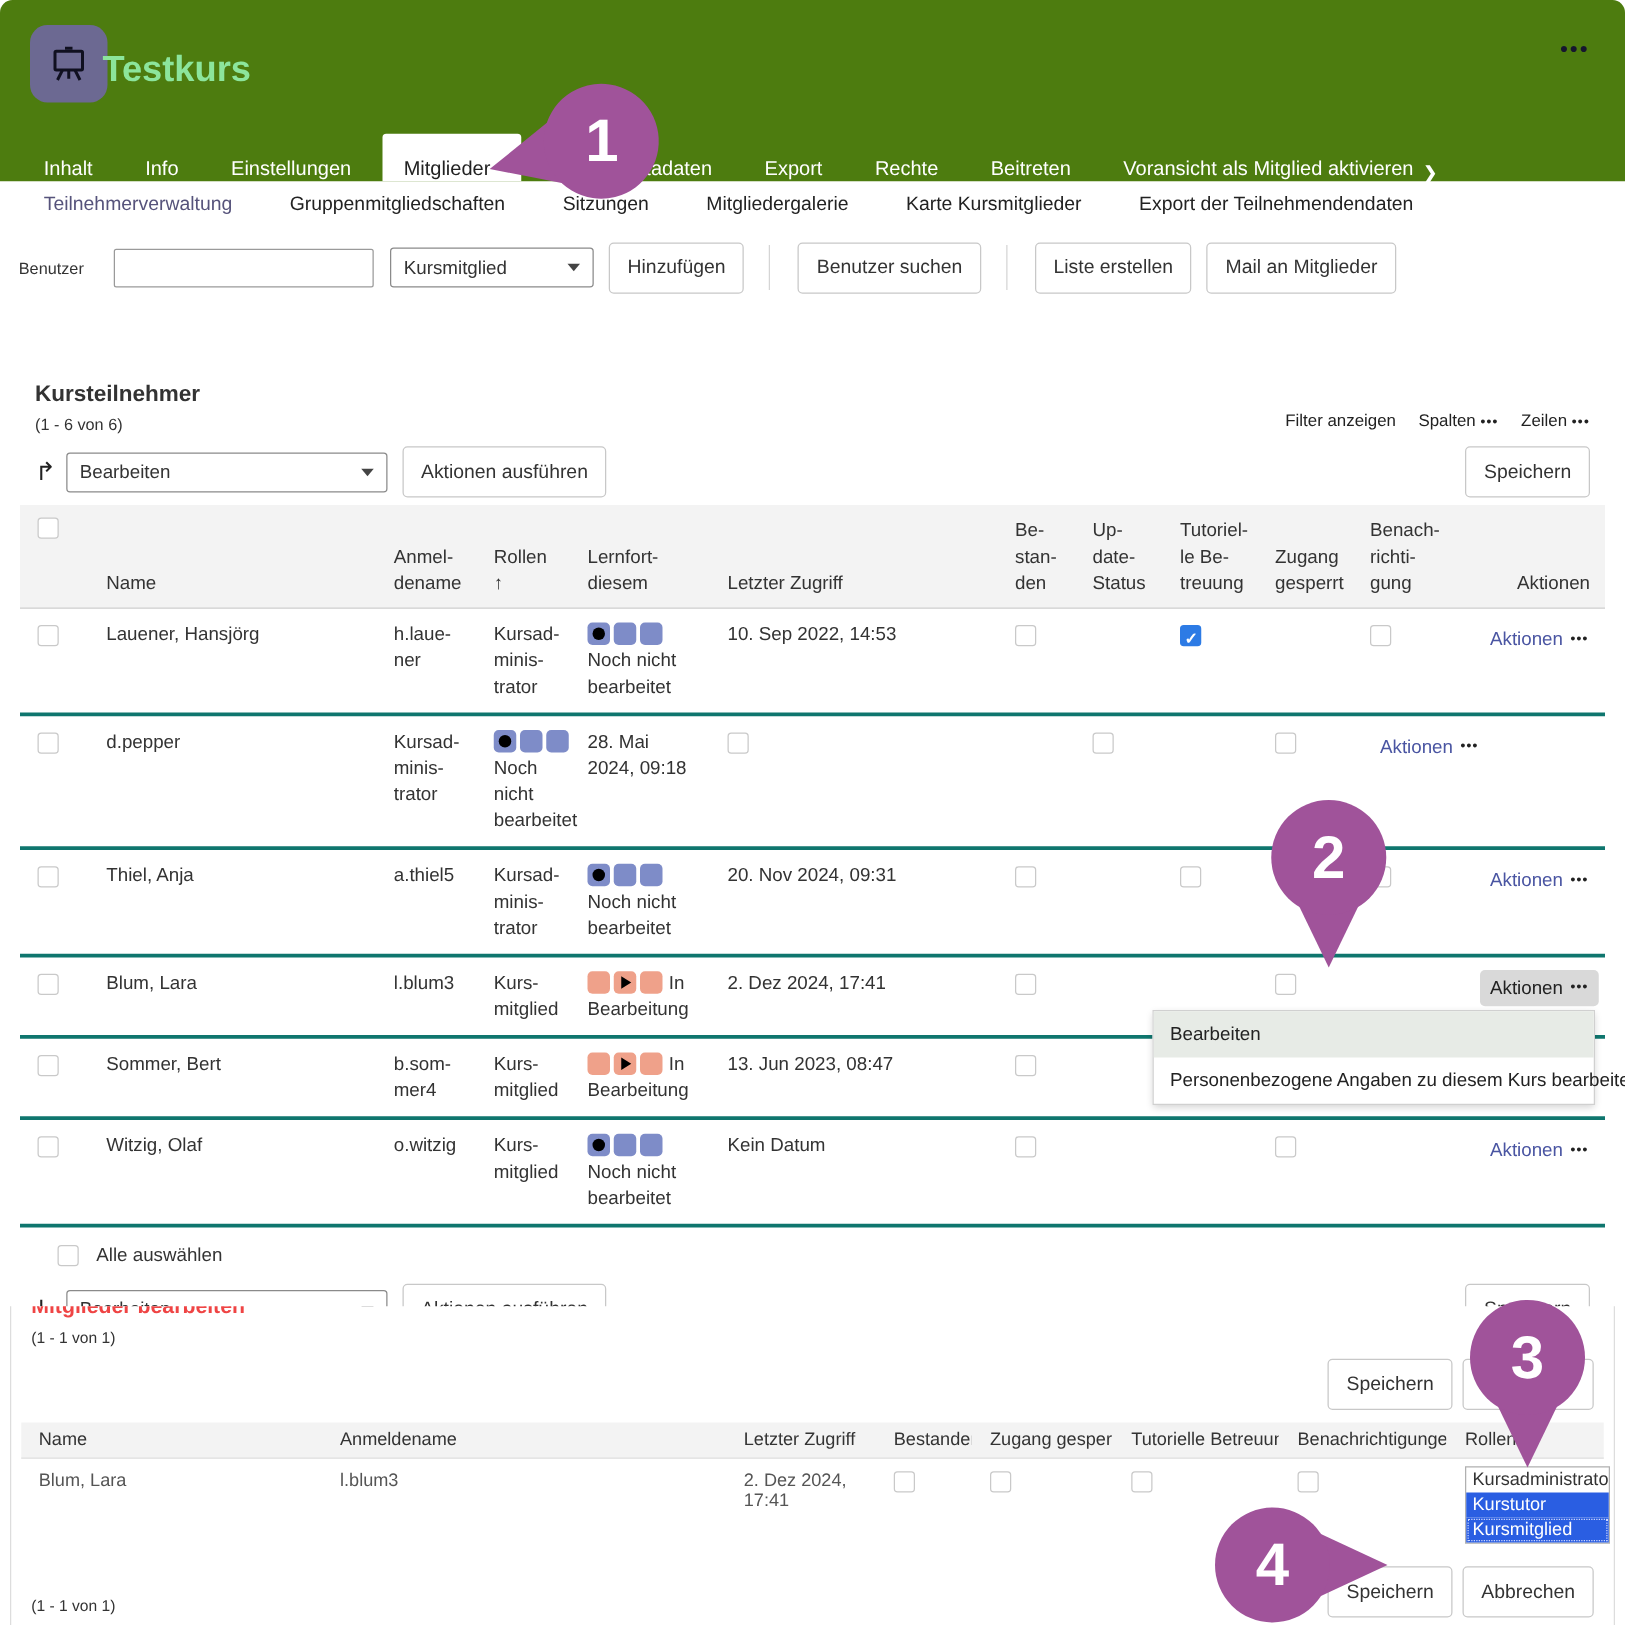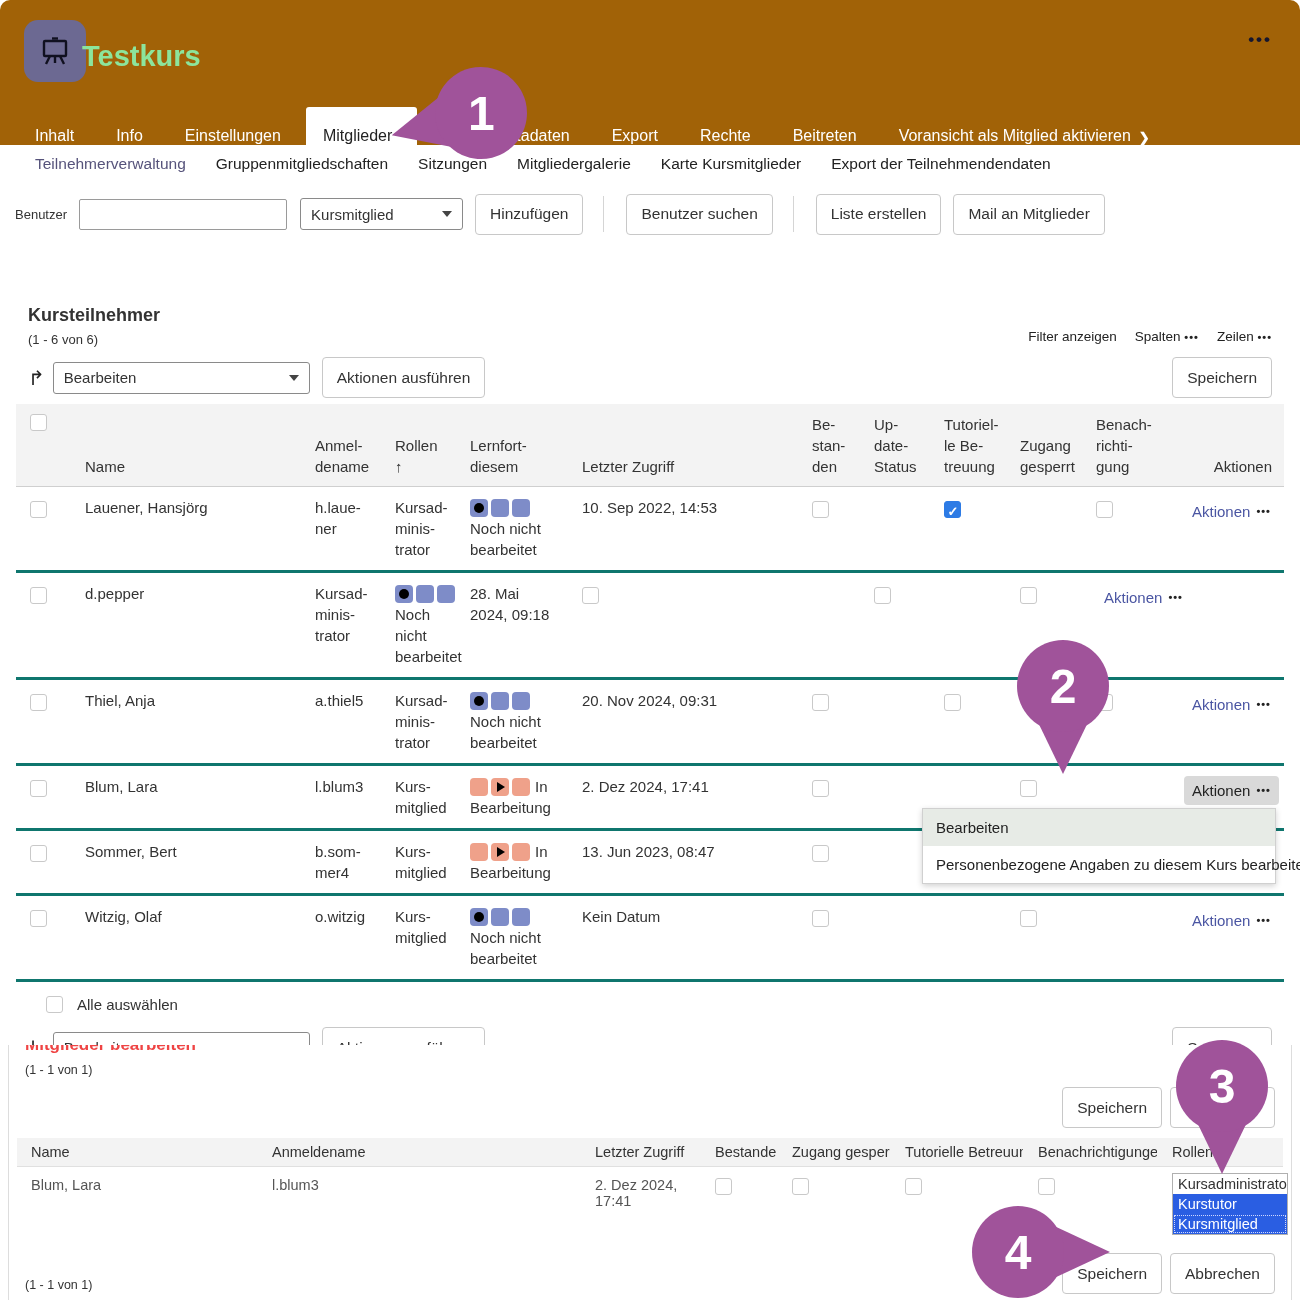--- a/index.html
+++ b/index.html
@@ -4,38 +4,38 @@
 <style>
   * { box-sizing: border-box; margin: 0; padding: 0; }
   html,body { width:1300px; height:1300px; }
   body {
     font-family:"Liberation Sans", sans-serif;
     background:#fff; color:#333; overflow:hidden; position:relative; font-size:15px;
   }
   .page { position:absolute; inset:0; }
 
   
-  .hdr { background:#a16207; border-radius:10px 10px 0 0; height:145px; position:relative; }
+  .hdr { background:#4d7c0f; border-radius:10px 10px 0 0; height:145px; position:relative; }
   .hdr-iconbox { position:absolute; left:24px; top:20px; width:62px; height:62px; border-radius:14px;
     background:#6c6992; display:flex; align-items:center; justify-content:center; }
   .hdr-title { position:absolute; left:82px; top:40px; font-size:29px; font-weight:bold; color:#8ce59c; }
   .hdr-more { position:absolute; right:28px; top:30px; color:#16162e; font-size:17px; font-weight:bold; letter-spacing:2px; cursor:pointer; }
   .tabbar { position:absolute; left:0; right:0; bottom:0; height:38px; display:flex; align-items:stretch; padding-left:18px; }
   .tab { color:#fff; font-size:16px; display:flex; align-items:flex-end; padding:0 17px; white-space:nowrap; cursor:pointer; }
   .tab[data-active="true"] { background:#fff; color:#222; border-radius:3px 3px 0 0; }
   .tab .chev { font-size:13px; margin-left:8px; font-weight:bold; }
 
   
-  .subtabs { display:flex; column-gap:30px; padding:10px 0 8px 35px; }
+  .subtabs { display:flex; column-gap:46px; padding:10px 0 8px 35px; }
   .subtab { color:#222; font-size:15.5px; cursor:pointer; white-space:nowrap; }
   .subtab[data-active="true"] { color:#56537b; }
 
   
   .addform { display:flex; align-items:center; margin:16px 0 0 15px; height:34px; }
-  .addform .lbl { font-size:13px; margin-right:12px; }
+  .addform .lbl { font-size:13px; margin-right:24px; }
   .tinput { width:208px; height:31px; border:1px solid #9a9a9a; border-radius:2px; background:#fff; }
   .fsel { width:163px; height:32px; border:1px solid #8a8a8a; border-radius:3px; background:#fff;
     display:flex; align-items:center; justify-content:space-between; padding:0 10px; margin-left:13px; cursor:pointer; }
   .caret { width:0; height:0; border-left:5px solid transparent; border-right:5px solid transparent; border-top:6px solid #444; }
   .btn { height:41px; background:#fff; border:1px solid #c8c8c8; border-radius:4px; padding:0 14px;
     font-size:15.5px; color:#333; display:inline-flex; align-items:center; cursor:pointer; white-space:nowrap; font-family:inherit; }
   .addform .btn { margin-left:12px; }
   .vdiv { width:1px; height:36px; background:#d5d5d5; margin:0 10px 0 20px; }
 
   

